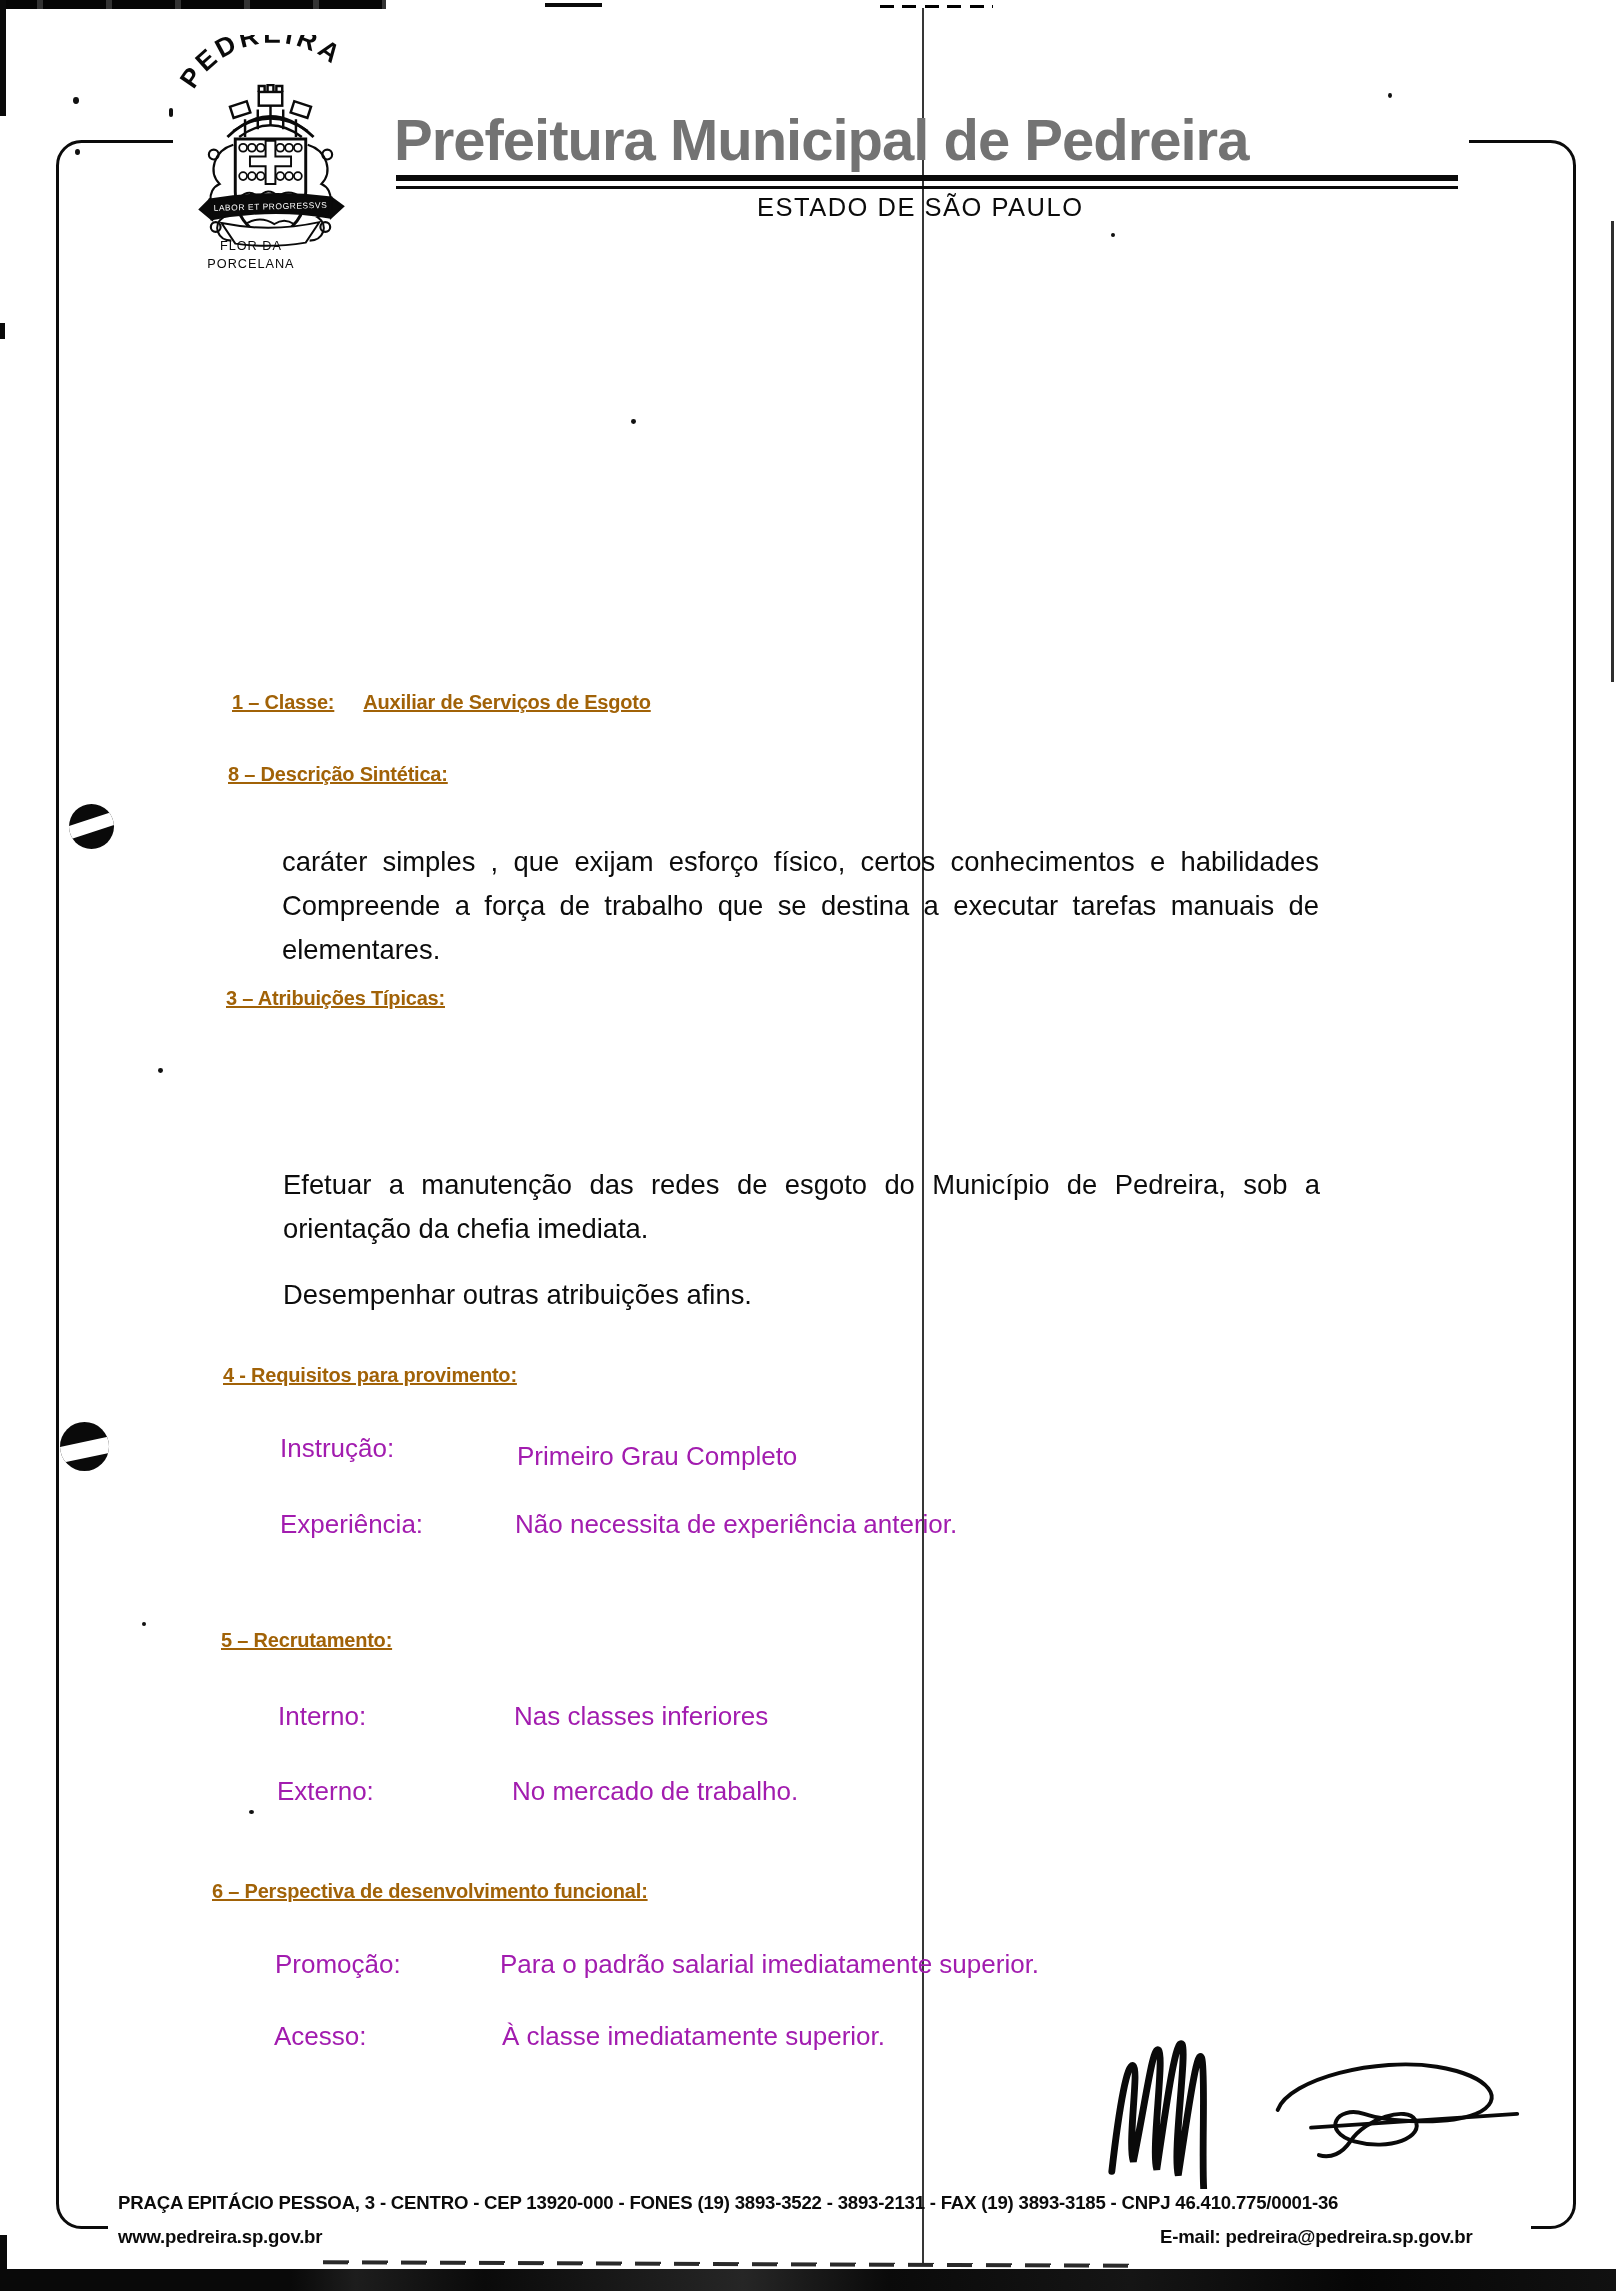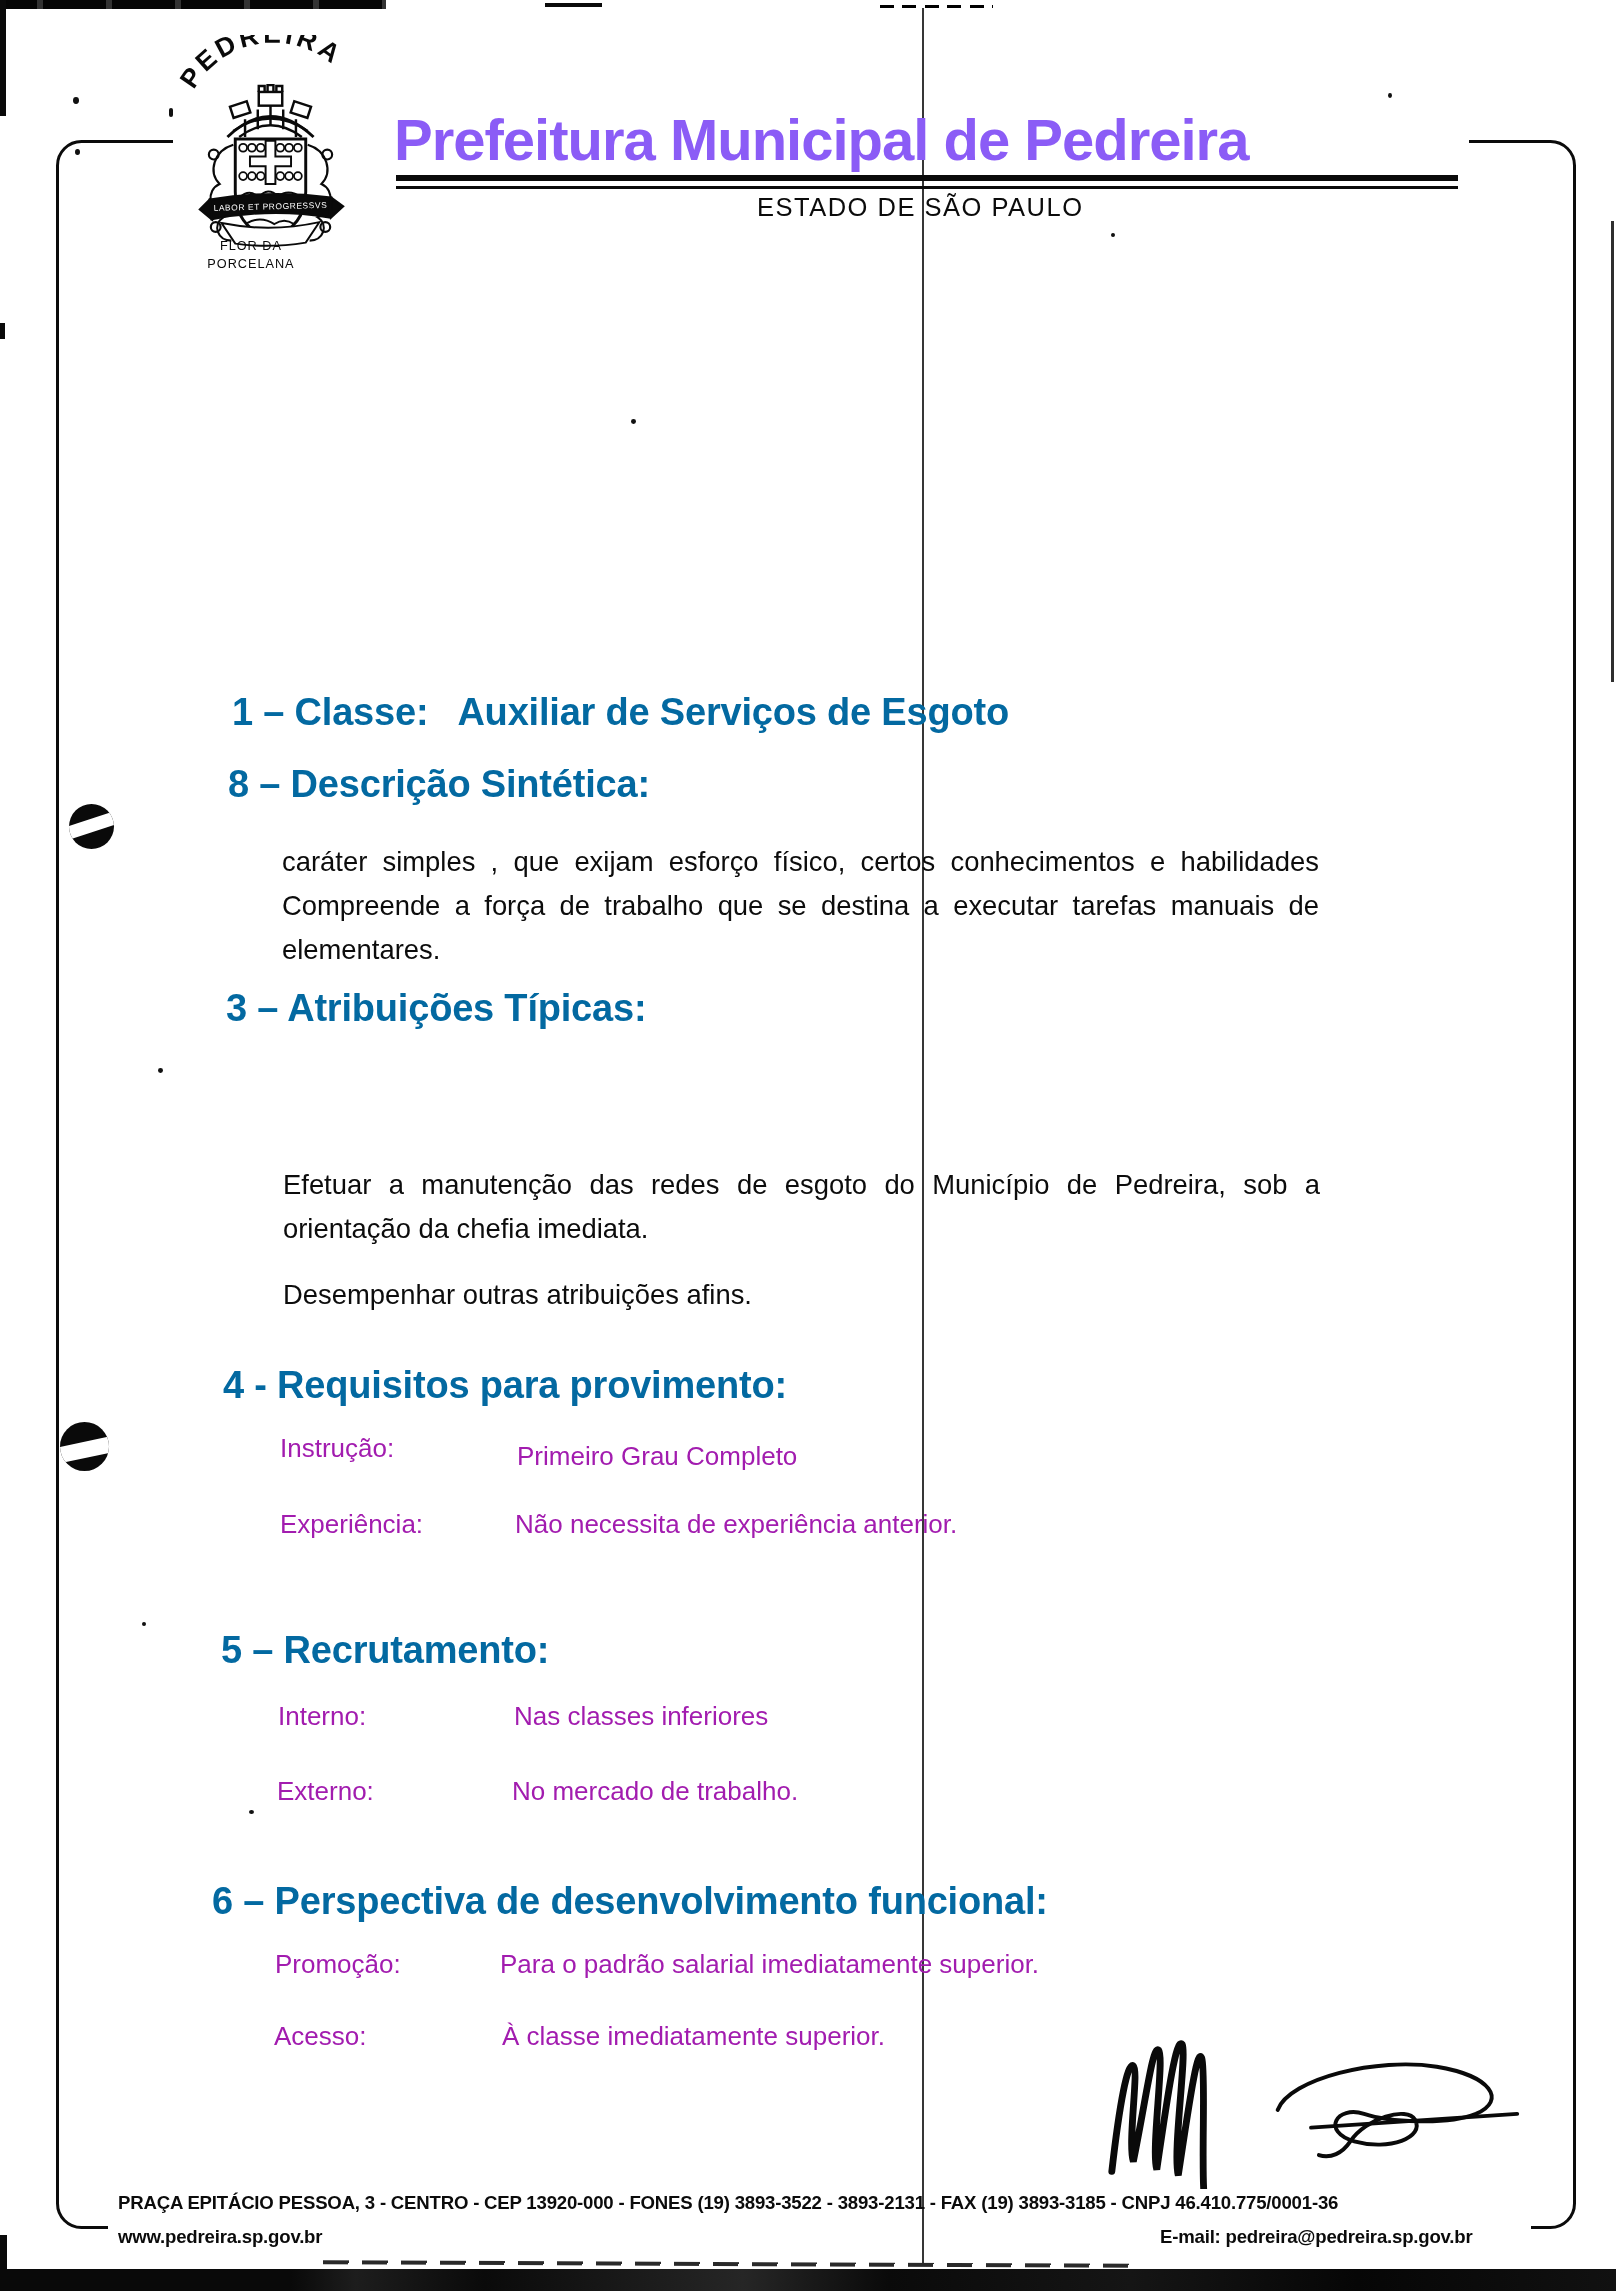--- a/index.html
+++ b/index.html
@@ -7,26 +7,26 @@
     position:relative;width:1616px;height:2292px;background:#ffffff;
     font-family:"Liberation Sans", sans-serif;color:#0d0d0d;overflow:hidden;
   }
   .abs{position:absolute;}
   
   #frame{left:56px;top:140px;width:1514px;height:2083px;border:3.9px solid #0b0b0b;border-radius:25.5px;}
   .frame-cover{background:#ffffff;}
   
   #fold-line{left:922px;top:7.8px;width:2px;height:2258px;background:rgba(10,10,10,.82);}
   
-  #page-title{left:394px;top:106px;width:1068px;font-size:58px;font-weight:bold;letter-spacing:-1px;white-space:nowrap;color:#8b5cf6;}
+  #page-title{left:394px;top:106px;width:1068px;font-size:58px;font-weight:bold;letter-spacing:-1px;white-space:nowrap;color:#737373;}
   .title-underline-1{left:396px;top:175px;width:1062px;height:5.9px;background:#0a0a0a;}
   .title-underline-2{left:396px;top:186px;width:1062px;height:2.9px;background:#0a0a0a;}
   #subtitle{left:757px;top:193px;font-size:25.5px;letter-spacing:1.5px;white-space:nowrap;color:#0b0b0b;}
   
-  .sec-heading{font-size:38px;font-weight:bold;letter-spacing:-0.2px;white-space:nowrap;color:#0369a1;}
+  .sec-heading{font-size:20px;font-weight:bold;letter-spacing:-0.2px;white-space:nowrap;color:#a16207;text-decoration:underline;}
   .sec-value{font-weight:bold;margin-left:29px;}
   .para{width:1037px;font-size:27.4px;line-height:44px;color:#0c0c0c;}
   .jl{text-align:justify;text-align-last:justify;}
   .nl{text-align:left;}
   .kv{font-size:26px;white-space:nowrap;color:#a21caf;}
   
   .footer-text{font-size:18.6px;font-weight:bold;letter-spacing:-0.2px;white-space:nowrap;color:#0b0b0b;}
   
   .punch-hole{border-radius:50%;background:#0a0a0a;overflow:hidden;}
   .punch-slash{position:absolute;left:-20%;width:140%;height:12.7px;background:#ffffff;}

